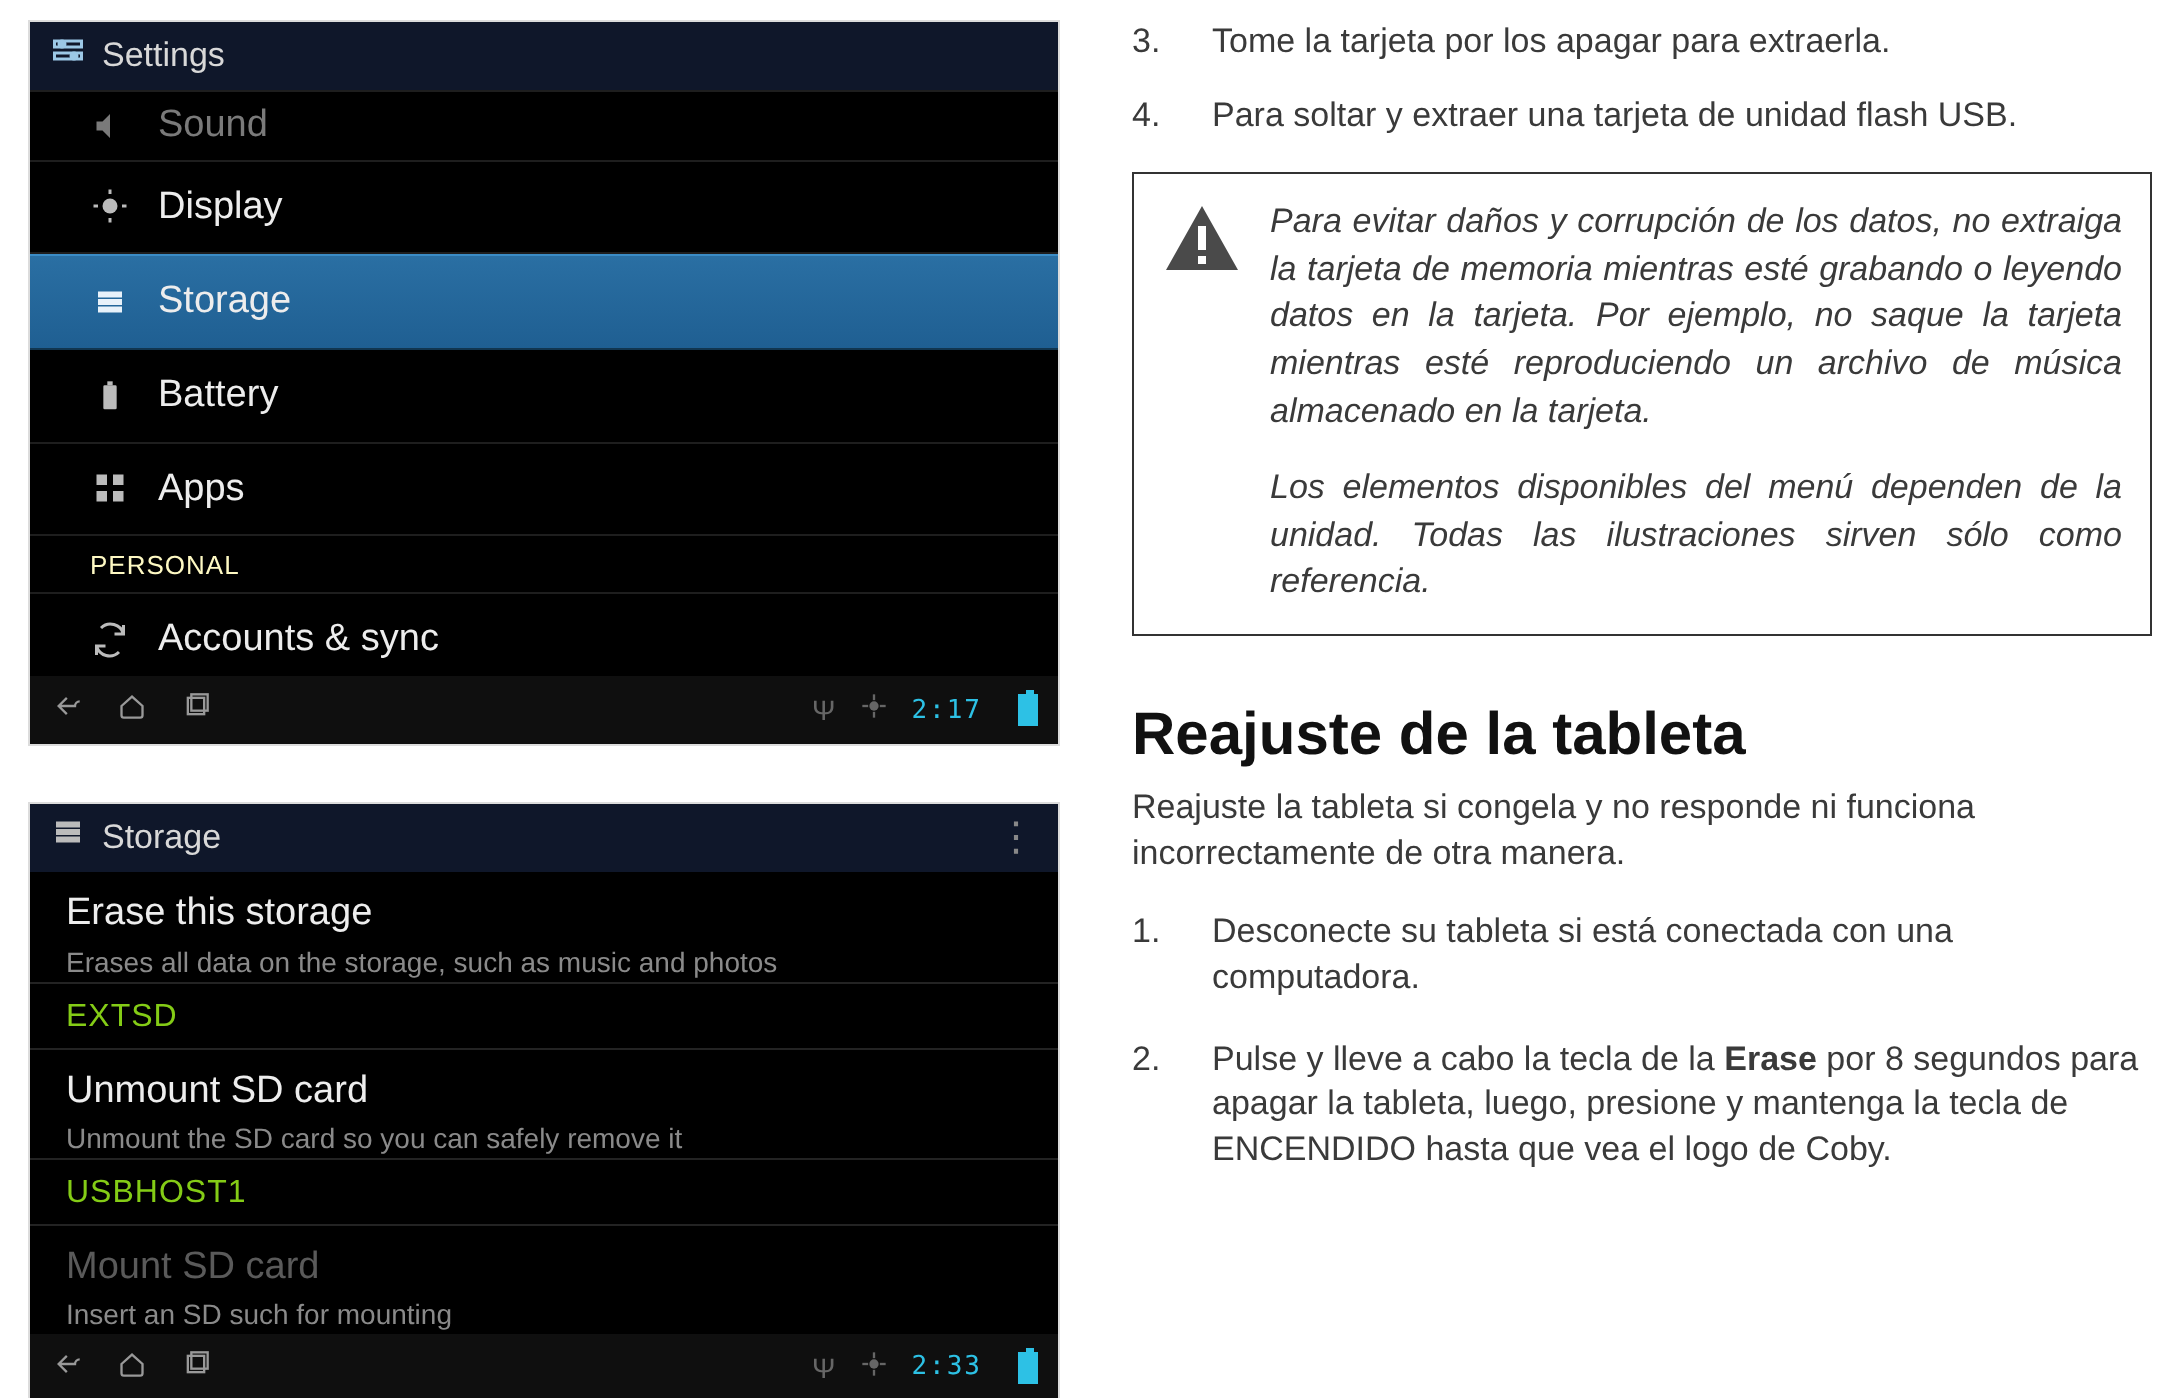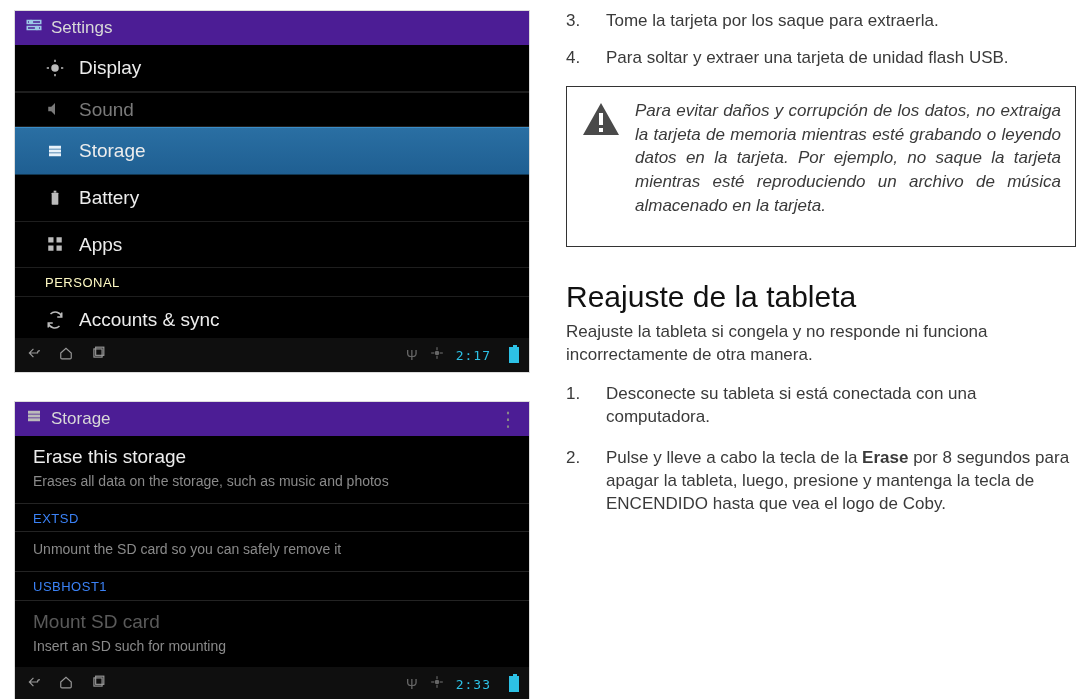--- a/index.html
+++ b/index.html
@@ -22,21 +22,21 @@
   .col-right { flex-basis: 52%; }
 
   
   .screenshot {
     background: #000;
     border: 1px solid #dcdcdc;
     margin-bottom: 28px;
     width: 516px;
   }
   .ss-header {
-    background: #4c1d95;
+    background: #0f172a;
     display: flex;
     align-items: center;
     height: 34px;
     padding: 0 10px;
     color: #d8d8d8;
     font-size: 17px;
     gap: 8px;
   }
   .ss-header .spacer { flex: 1; }
   .ss-header .dots { color:#888; font-size:20px; letter-spacing:1px; }
@@ -76,26 +76,26 @@
     width:10px; height:16px; background:#2dc1e5; margin-left:6px;
     border:1px solid #2dc1e5; position:relative;
   }
   .ss-navbar .battery::after {
     content:""; position:absolute; top:-3px; left:3px; width:4px; height:2px; background:#2dc1e5;
   }
   .tray-icon { color:#666; font-size:14px; }
 
   
   .ss2-item {
-    padding:8px 18px 12px 18px; border-bottom:1px solid #232323; color:#ededed;
+    padding:8px 18px 0 18px; border-bottom:1px solid #232323; color:#ededed;
   }
   .ss2-item .title { font-size:19px; margin-bottom:2px; }
   .ss2-item .sub { font-size:14px; color:#8a8a8a; }
   .ss2-item.disabled .title { color:#5a5a5a; }
-  .ss2-section { color:#3b82f6; font-size:13px; padding:6px 18px 4px 18px; border-bottom:1px solid #232323; letter-spacing:0.5px; }
+  .ss2-section { color:#84cc16; font-size:16px; padding:6px 18px 4px 18px; border-bottom:1px solid #232323; letter-spacing:0.5px; }
 
   
   .num-list { list-style:none; padding:0; margin:0; }
   .num-list li { display:flex; gap:16px; margin-bottom:18px; }
   .num-list li .num { min-width:24px; }
   .num-list.col-right-list li { margin-bottom:14px; }
 
   
   .warn-box {
     border:1.5px solid #333;
@@ -108,21 +108,21 @@
   .warn-box p {
     font-style:italic;
     text-align:justify;
     color:#3a3a3a;
     line-height:1.4;
   }
   .warn-box .row2 { padding-left:54px; }
 
   h2.section-title {
     font-family: "Segoe UI", "Myriad Pro", Arial, sans-serif;
-    font-weight:400;
+    font-weight:700;
     font-size:30px;
     color:#111;
     margin-bottom:4px;
   }
   .section-intro { margin-bottom:16px; }
 
   .bold { font-weight:bold; }
 
 </style>
 </head>
@@ -138,41 +138,41 @@
           <svg width="18" height="18" viewBox="0 0 24 24" fill="none" stroke="#9cc8e6" stroke-width="2">
               <rect x="3" y="6" width="18" height="4"></rect>
               <rect x="3" y="14" width="18" height="4"></rect>
               <circle cx="8" cy="8" r="2" fill="#9cc8e6"></circle>
               <circle cx="16" cy="16" r="2" fill="#9cc8e6"></circle>
             </svg>
         </span>
         <span>Settings</span>
       </div>
       <div class="ss-list">
+        <div class="ss-item first" style="color:#7a7a7a; padding-top:4px; padding-bottom:4px; min-height:22px;">
+          <span class="icon">
+            <svg width="18" height="18" viewBox="0 0 24 24" fill="#7a7a7a">
+                <path d="M3 9v6h4l5 5V4L7 9H3z"></path>
+              </svg>
+          </span>
+          <span>Sound</span>
+        </div>
         <div class="ss-item">
           <span class="icon">
             <svg width="18" height="18" viewBox="0 0 24 24" fill="#bbb">
                 <circle cx="12" cy="12" r="5"></circle>
                 <g stroke="#bbb" stroke-width="2">
                   <line x1="12" y1="1" x2="12" y2="4"></line>
                   <line x1="12" y1="20" x2="12" y2="23"></line>
                   <line x1="1" y1="12" x2="4" y2="12"></line>
                   <line x1="20" y1="12" x2="23" y2="12"></line>
                 </g>
               </svg>
           </span>
           <span>Display</span>
-        </div>
-        <div class="ss-item first" style="color:#7a7a7a; padding-top:4px; padding-bottom:4px; min-height:22px;">
-          <span class="icon">
-            <svg width="18" height="18" viewBox="0 0 24 24" fill="#7a7a7a">
-                <path d="M3 9v6h4l5 5V4L7 9H3z"></path>
-              </svg>
-          </span>
-          <span>Sound</span>
         </div>
         <div class="ss-item selected">
           <span class="icon">
             <svg width="18" height="18" viewBox="0 0 24 24" fill="#e8f2fa">
                 <rect x="4" y="5" width="16" height="4"></rect>
                 <rect x="4" y="10" width="16" height="4"></rect>
                 <rect x="4" y="15" width="16" height="4"></rect>
               </svg>
           </span>
           <span>Storage</span>
@@ -247,20 +247,21 @@
         <span class="spacer"></span>
         <span class="dots">⋮</span>
       </div>
       <div class="ss-list">
         <div class="ss2-item">
           <div class="title">Erase this storage</div>
           <div class="sub">Erases all data on the storage, such as music and photos</div>
         </div>
         <div class="ss2-section">EXTSD</div>
         <div class="ss2-item">
+          <div class="title">Unmount SD card</div>
           <div class="sub">Unmount the SD card so you can safely remove it</div>
         </div>
         <div class="ss2-section">USBHOST1</div>
         <div class="ss2-item disabled" style="border-bottom:none;">
           <div class="title">Mount SD card</div>
           <div class="sub">Insert an SD such for mounting</div>
         </div>
       </div>
       <div class="ss-navbar">
         <div class="nav-icons">
@@ -288,39 +289,42 @@
         <span class="battery"></span>
       </div>
     </div>
 
   </div>
 
   <div class="col col-right">
     <ol class="num-list col-right-list">
       <li>
         <span class="num">3.</span>
-        <span>Tome la tarjeta por los saque para extraerla.</span>
+        <span>Tome la tarjeta por los apagar para extraerla.</span>
       </li>
       <li>
         <span class="num">4.</span>
         <span>Para soltar y extraer una tarjeta de unidad flash USB.</span>
       </li>
     </ol>
 
     <div class="warn-box">
       <div class="row1">
         <span class="tri-icon">
           <svg width="40" height="36" viewBox="0 0 40 36">
             <polygon points="20,2 38,34 2,34" fill="#4a4a4a"></polygon>
             <rect x="18" y="12" width="4" height="12" fill="#fff"></rect>
             <rect x="18" y="27" width="4" height="4" fill="#fff"></rect>
           </svg>
         </span>
         <p>Para evitar daños y corrupción de los datos, no extraiga la tarjeta de memoria mientras esté grabando o leyendo datos en la tarjeta. Por ejemplo, no saque la tarjeta mientras esté reproduciendo un archivo de música almacenado en la tarjeta.</p>
       </div>
+      <div class="row2">
+        <p>Los elementos disponibles del menú dependen de la unidad. Todas las ilustraciones sirven sólo como referencia.</p>
+      </div>
     </div>
 
     <h2 class="section-title">Reajuste de la tableta</h2>
     <p class="section-intro">Reajuste la tableta si congela y no responde ni funciona incorrectamente de otra manera.</p>
 
     <ol class="num-list">
       <li>
         <span class="num">1.</span>
         <span>Desconecte su tableta si está conectada con una computadora.</span>
       </li>

